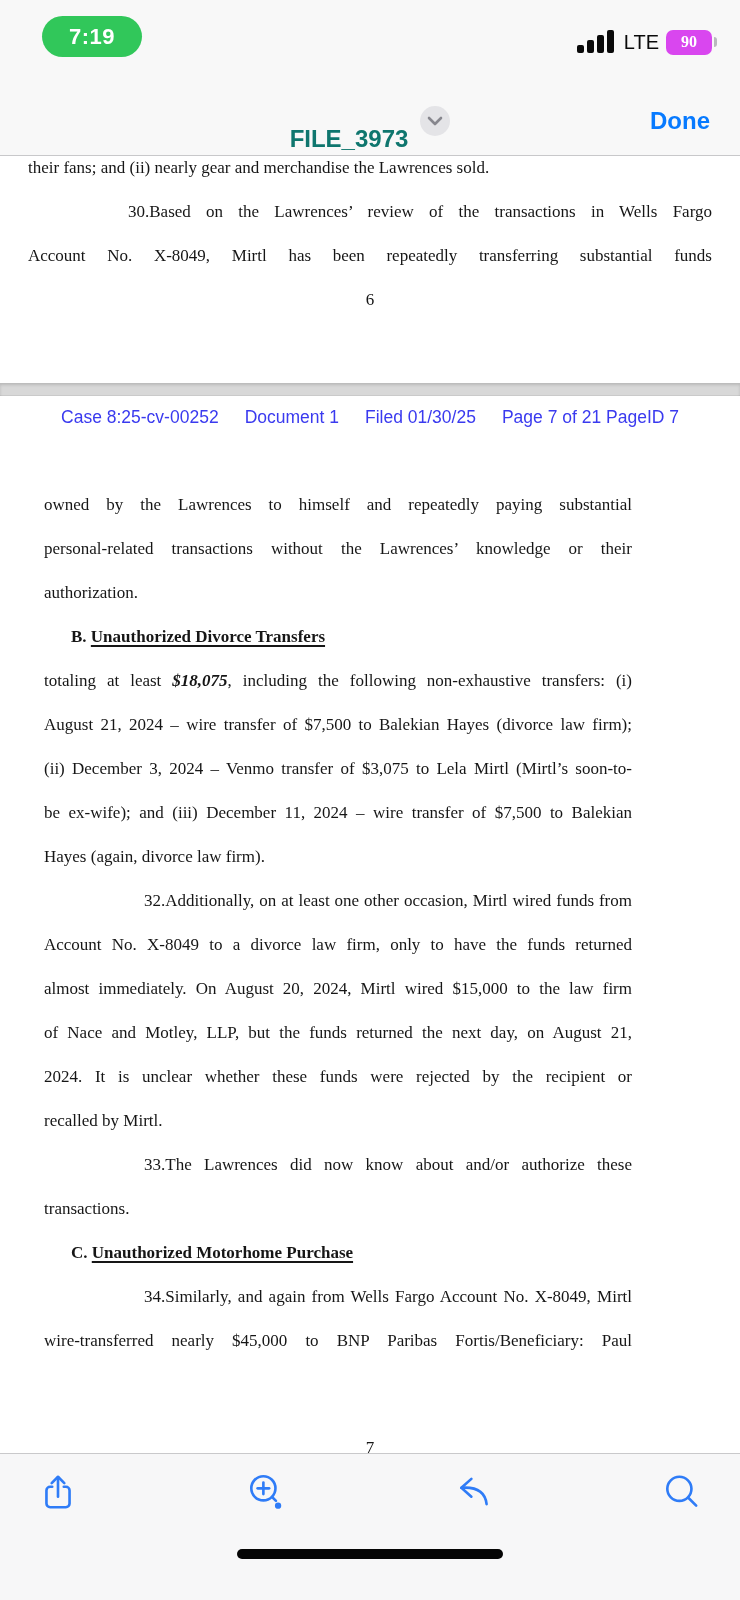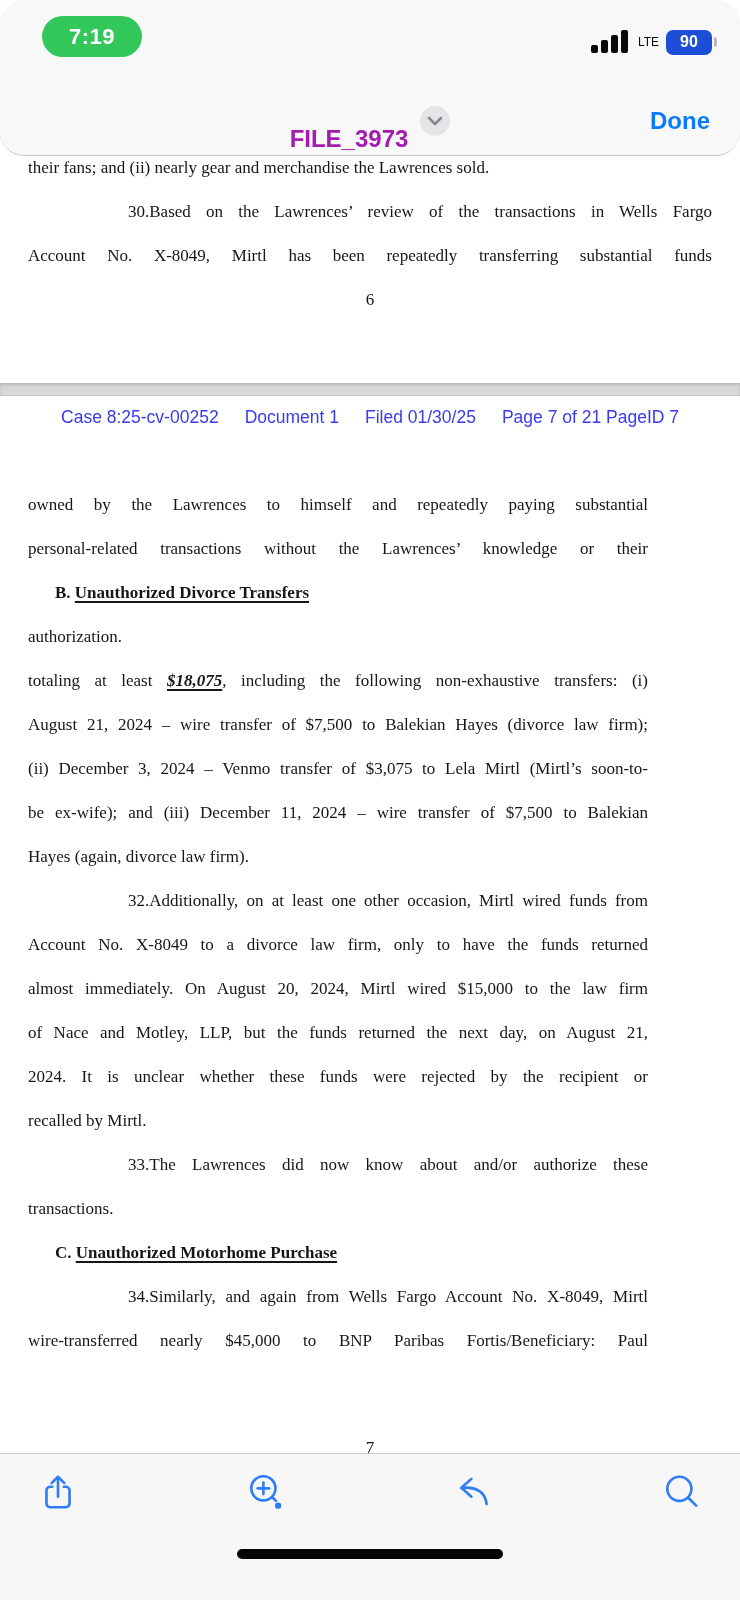--- a/index.html
+++ b/index.html
@@ -4,46 +4,46 @@
 <style>
   html,body{margin:0;padding:0;}
   body{
     width:740px;height:1600px;position:relative;overflow:hidden;
     background:#ffffff;font-family:"Liberation Sans",sans-serif;
     -webkit-font-smoothing:antialiased;
   }
   
   .chrome{
     position:absolute;top:0;left:0;width:740px;height:156px;
-    background:#f8f8f8;border-bottom:1px solid #c8c8ca;box-sizing:border-box;border-radius:24px;
+    background:#f8f8f8;border-bottom:1px solid #c8c8ca;box-sizing:border-box;
   }
   .time-pill{
     position:absolute;left:42px;top:16px;width:100px;height:41px;
     background:#31c75a;border-radius:21px;display:flex;align-items:center;justify-content:center;
     color:#ffffff;font-size:22px;font-weight:700;letter-spacing:.5px;cursor:default;
   }
   .status-right{
     position:absolute;right:28px;top:27px;height:30px;
     display:flex;align-items:center;gap:7px;
   }
-  .network-label{font-size:12px;color:#0a0a0a;font-weight:500;}
+  .network-label{font-size:20px;color:#0a0a0a;font-weight:500;}
   .battery{
-    position:relative;width:46px;height:25px;background:#1d4ed8;border-radius:7px;
-    display:flex;align-items:center;justify-content:center;
+    position:relative;width:46px;height:25px;background:#d946ef;border-radius:7px;
+    display:flex;align-items:center;justify-content:center;font-family:Liberation Serif, serif;
   }
   .battery .pct{color:#fff;font-size:16px;font-weight:700;}
   .battery .nub{
     position:absolute;right:-5px;top:7.5px;width:3.5px;height:10px;
     background:#b9b9bd;border-radius:0 3px 3px 0;
   }
   .navrow{
     position:absolute;left:0;right:0;top:96px;height:50px;
     display:flex;align-items:center;justify-content:center;
   }
-  .doc-title{font-size:24px;font-weight:700;color:#a21caf;margin-top:36px;}
+  .doc-title{font-size:24px;font-weight:700;color:#0f766e;margin-top:36px;}
   .chev-btn{
     width:30px;height:30px;border-radius:50%;background:#e4e4e7;border:none;
     margin-left:12px;display:flex;align-items:center;justify-content:center;padding:0;cursor:pointer;
   }
   .done-button{
     position:absolute;right:30px;top:96px;height:50px;display:flex;align-items:center;
     background:none;border:none;color:#077aff;font-size:24px;font-weight:600;
     font-family:"Liberation Sans",sans-serif;cursor:pointer;padding:0;margin-left:8px;
   }
   
@@ -51,23 +51,23 @@
     font-family:"Liberation Serif",serif;font-size:17px;line-height:44px;height:44px;
     color:#161616;overflow:hidden;
   }
   .just{text-align:justify;text-align-last:justify;}
   .ctr{text-align:center;}
   .ind1{text-indent:50px;}
   .ind2{text-indent:27px;}
   .seg-num{display:inline-block;min-width:54px;}
   .seg-b{font-weight:bold;}
   .seg-bu{font-weight:bold;text-decoration:underline;text-decoration-thickness:1.5px;text-underline-offset:3px;}
-  .seg-biu{font-weight:bold;font-style:italic;text-decoration:underline;text-decoration-thickness:1.5px;text-underline-offset:3px;}
+  .seg-biu{font-weight:bold;font-style:italic;text-decoration-thickness:1.5px;text-underline-offset:3px;}
   #page6-block{position:absolute;top:146px;left:0;width:740px;padding:0 28px;box-sizing:border-box;}
-  #page7-block{position:absolute;top:483px;left:0;width:676px;padding:0 28px;box-sizing:border-box;}
+  #page7-block{position:absolute;top:483px;left:0;width:676px;padding:0 44px;box-sizing:border-box;}
   .page-gap{
     position:absolute;top:383px;left:0;width:740px;height:13px;background:#d8d8d8;
     box-shadow:inset 0 2px 3px rgba(0,0,0,.14), inset 0 -1px 0 rgba(0,0,0,.06);
   }
   .case-header{
     position:absolute;top:398px;left:0;width:740px;height:38px;
     display:flex;align-items:center;justify-content:center;gap:26px;
     color:#3a3aef;font-size:17.5px;font-family:"Liberation Sans",sans-serif;
   }
   .partial-pagenum{
@@ -139,22 +139,22 @@
   <div class="case-header">
     <span>Case 8:25-cv-00252</span>
     <span>Document 1</span>
     <span>Filed 01/30/25</span>
     <span>Page 7 of 21 PageID 7</span>
   </div>
 
   <div id="page7-block">
       <div class="doc-line just"><span class="seg-n">owned by the Lawrences to himself and repeatedly paying substantial</span></div>
       <div class="doc-line just"><span class="seg-n">personal-related transactions without the Lawrences’ knowledge or their</span></div>
+      <div class="doc-line"><span class="seg-n">authorization.</span></div>
       <div class="doc-line ind2"><span class="seg-b">B. </span><span class="seg-bu">Unauthorized Divorce Transfers</span></div>
-      <div class="doc-line"><span class="seg-n">authorization.</span></div>
       <div class="doc-line just"><span class="seg-n">totaling at least </span><span class="seg-biu">$18,075</span><span class="seg-n">, including the following non-exhaustive transfers: (i)</span></div>
       <div class="doc-line just"><span class="seg-n">August 21, 2024 – wire transfer of $7,500 to Balekian Hayes (divorce law firm);</span></div>
       <div class="doc-line just"><span class="seg-n">(ii) December 3, 2024 – Venmo transfer of $3,075 to Lela Mirtl (Mirtl’s soon-to-</span></div>
       <div class="doc-line just"><span class="seg-n">be ex-wife); and (iii) December 11, 2024 – wire transfer of $7,500 to Balekian</span></div>
       <div class="doc-line"><span class="seg-n">Hayes (again, divorce law firm).</span></div>
       <div class="doc-line just ind1"><span class="seg-num">32.</span><span class="seg-n">Additionally, on at least one other occasion, Mirtl wired funds from</span></div>
       <div class="doc-line just"><span class="seg-n">Account No. X-8049 to a divorce law firm, only to have the funds returned</span></div>
       <div class="doc-line just"><span class="seg-n">almost immediately.  On August 20, 2024, Mirtl wired $15,000 to the law firm</span></div>
       <div class="doc-line just"><span class="seg-n">of Nace and Motley, LLP, but the funds returned the next day, on August 21,</span></div>
       <div class="doc-line just"><span class="seg-n">2024.  It is unclear whether these funds were rejected by the recipient or</span></div>

